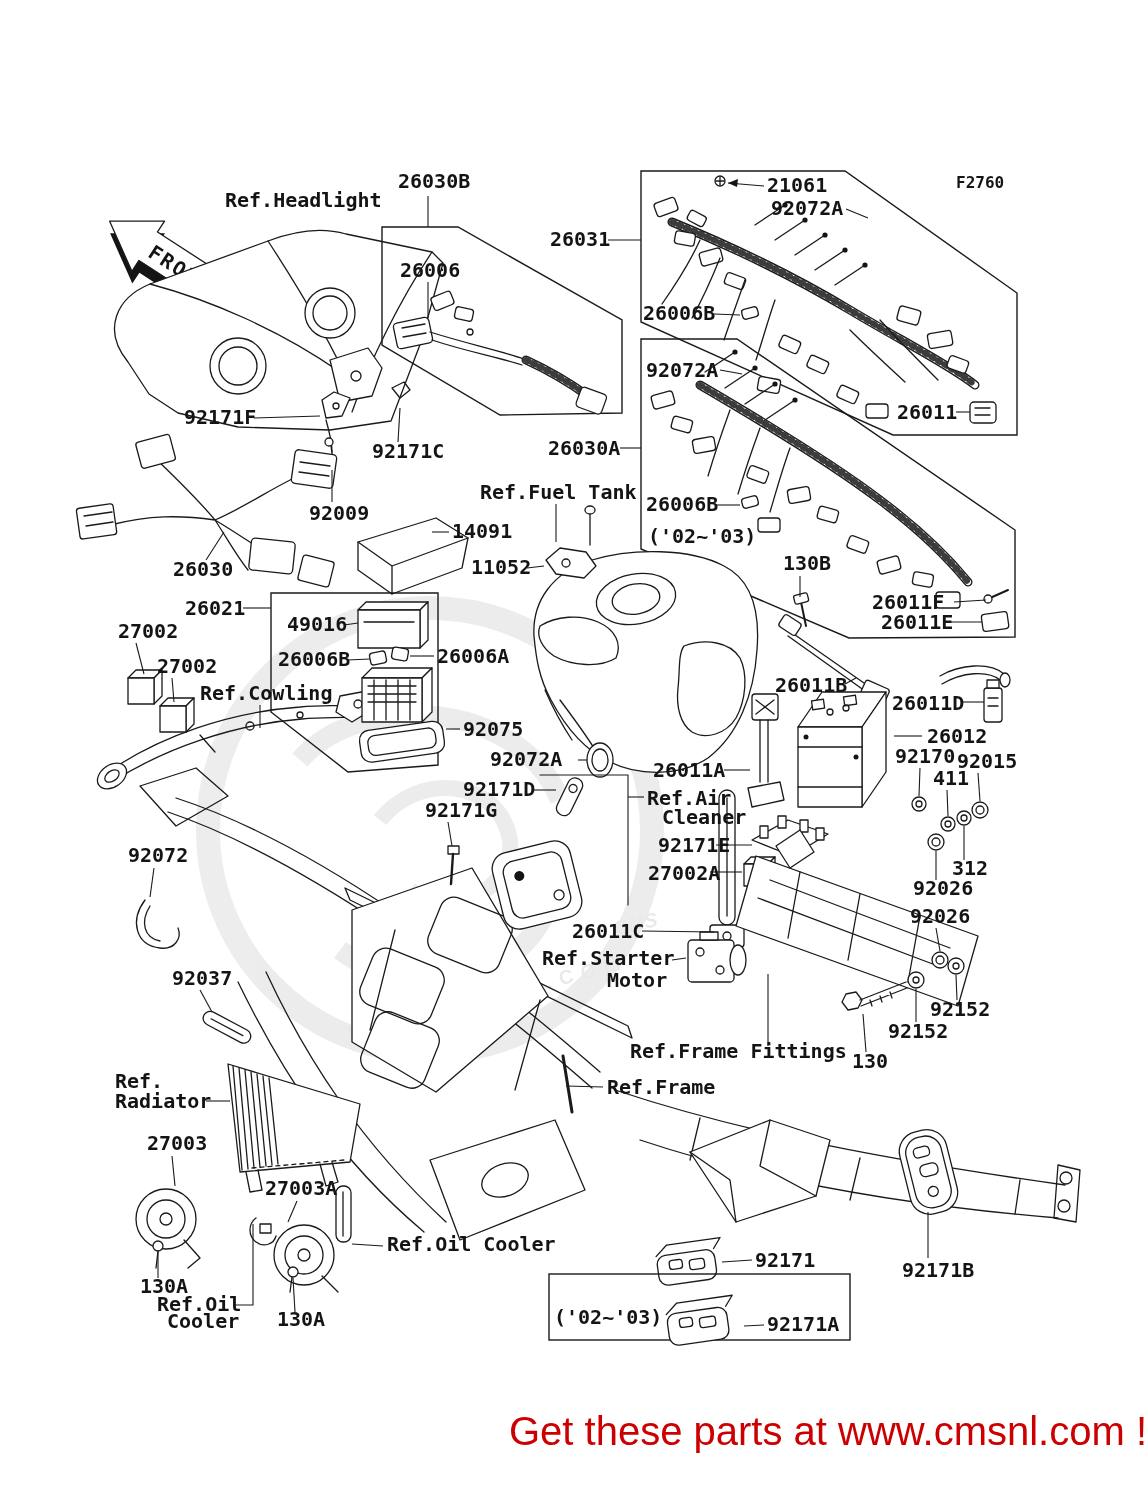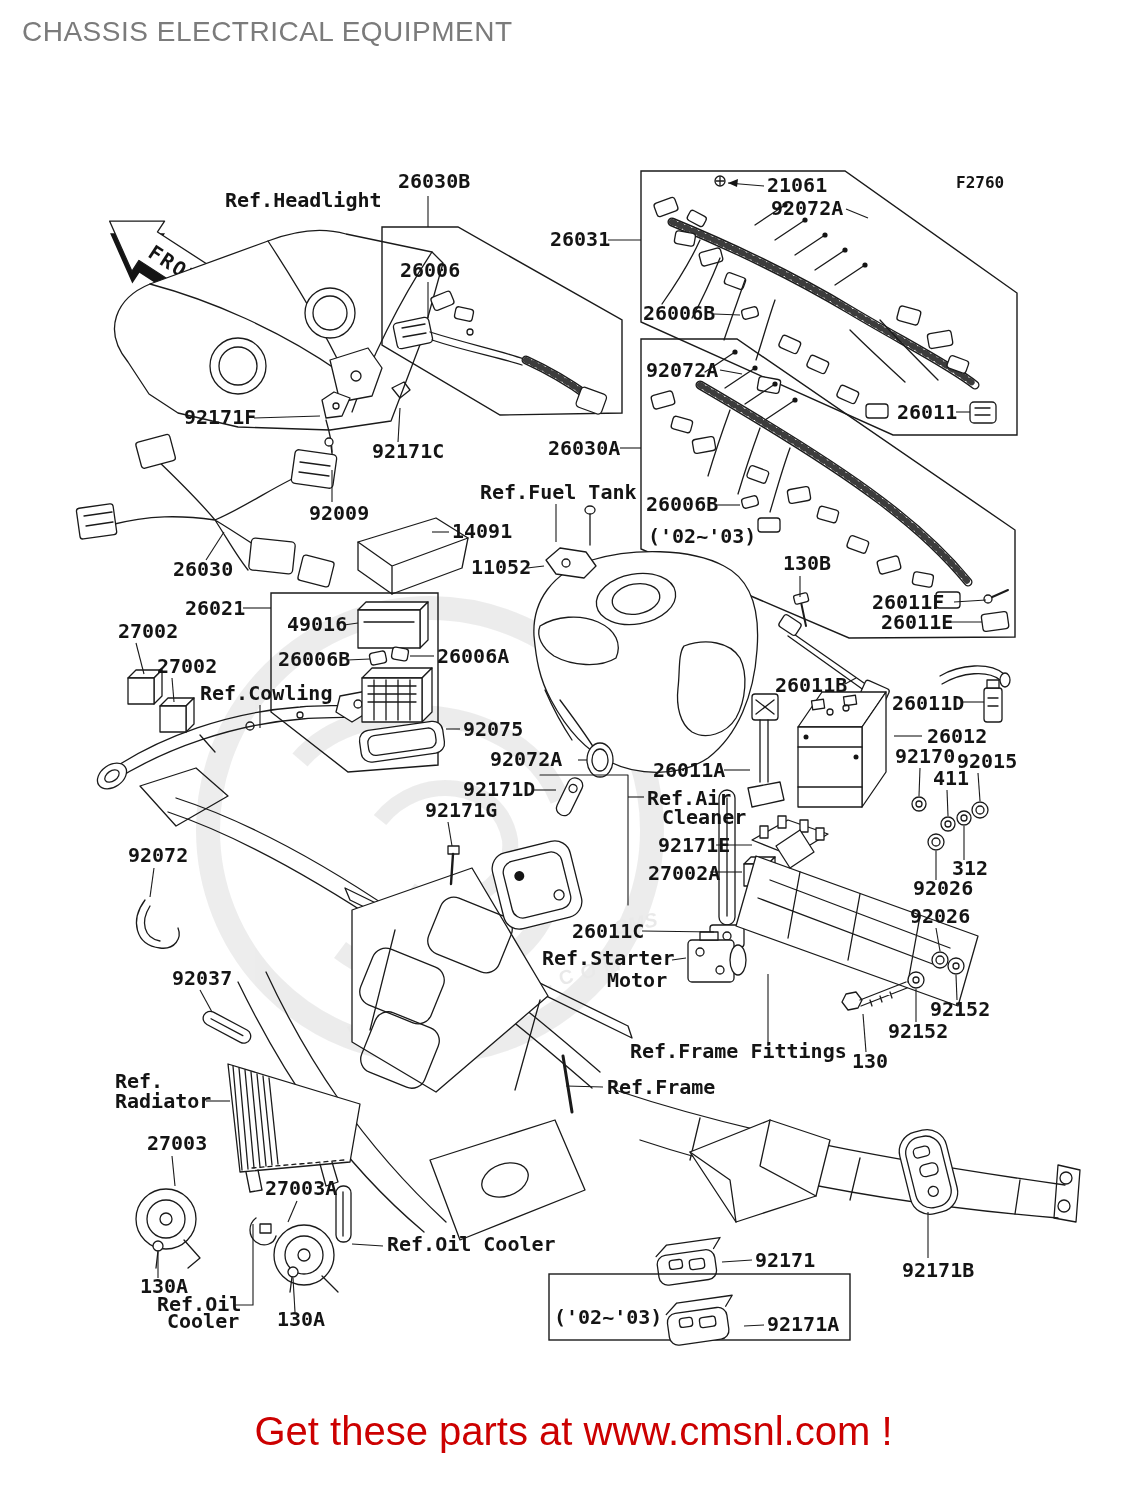--- a/index.html
+++ b/index.html
@@ -1,39 +1,38 @@
 <!DOCTYPE html>
 <html><head>
 <meta charset="utf-8">
 <style>
   html,body{margin:0;padding:0;background:#fff;}
   #page{position:relative;width:1147px;height:1500px;background:#fff;overflow:hidden;
         font-family:"DejaVu Sans Mono",monospace;}
   #title{position:absolute;left:22px;top:16px;font-family:"Liberation Sans",sans-serif;
          font-size:28px;letter-spacing:.5px;color:#7b7b7b;white-space:nowrap;}
-  #footer{position:absolute;left:0;top:1409px;width:100%;text-align:center;
+  #footer{position:absolute;left:0;top:1409px;width:100%;text-align:right;
           font-family:"Liberation Sans",sans-serif;font-size:40px;color:#cc0000;white-space:nowrap;}
   svg text{font-family:"DejaVu Sans Mono",monospace;font-weight:700;font-size:20px;fill:#141414;}
   svg text.sm{font-size:16px;}
   svg text.wm{font-family:"Liberation Sans",sans-serif;}
   .ln{stroke:#1a1a1a;stroke-width:1.3;fill:none;stroke-linecap:round;stroke-linejoin:round;}
   .fw{stroke:#1a1a1a;stroke-width:1.3;fill:#fff;stroke-linejoin:round;}
   .fb{fill:#141414;stroke:none;}
   .ld{stroke:#1a1a1a;stroke-width:1.1;fill:none;}
   .bx{stroke:#1a1a1a;stroke-width:1.4;fill:none;stroke-linejoin:miter;}
   .tubeo{stroke:#1a1a1a;stroke-width:9;fill:none;stroke-linecap:round;}
   .tubei{stroke:#fff;stroke-width:6.2;fill:none;stroke-linecap:round;}
   .tubed{stroke:#1a1a1a;stroke-width:6.2;fill:none;stroke-dasharray:2.5 5;opacity:.85;}
 </style>
 </head>
 <body>
 
 <div id="page">
 
-  <div id="title">CHASSIS ELECTRICAL EQUIPMENT</div>
 
   <svg width="1147" height="1500" viewBox="0 0 1147 1500">
 
     <g opacity="0.085">
       <circle cx="430" cy="830" r="222" fill="none" stroke="#333" stroke-width="24"></circle>
       <path d="M300,760 C360,690 520,700 560,800" fill="none" stroke="#333" stroke-width="20"></path>
       <path d="M340,950 C420,1010 540,980 555,880" fill="none" stroke="#333" stroke-width="20"></path>
       <path d="M380,820 C420,770 500,780 510,840 C515,890 450,920 410,890" fill="none" stroke="#333" stroke-width="16"></path>
       <text class="wm" x="615" y="935" font-size="140" font-weight="bold" font-style="italic" fill="#333" transform="rotate(-12 615 935)">CMS</text>
       <text class="wm" x="350" y="1040" font-size="54" font-weight="bold" fill="#333" letter-spacing="8" transform="rotate(-14.5 350 1040)">WWW.CMSNL.COM</text>

